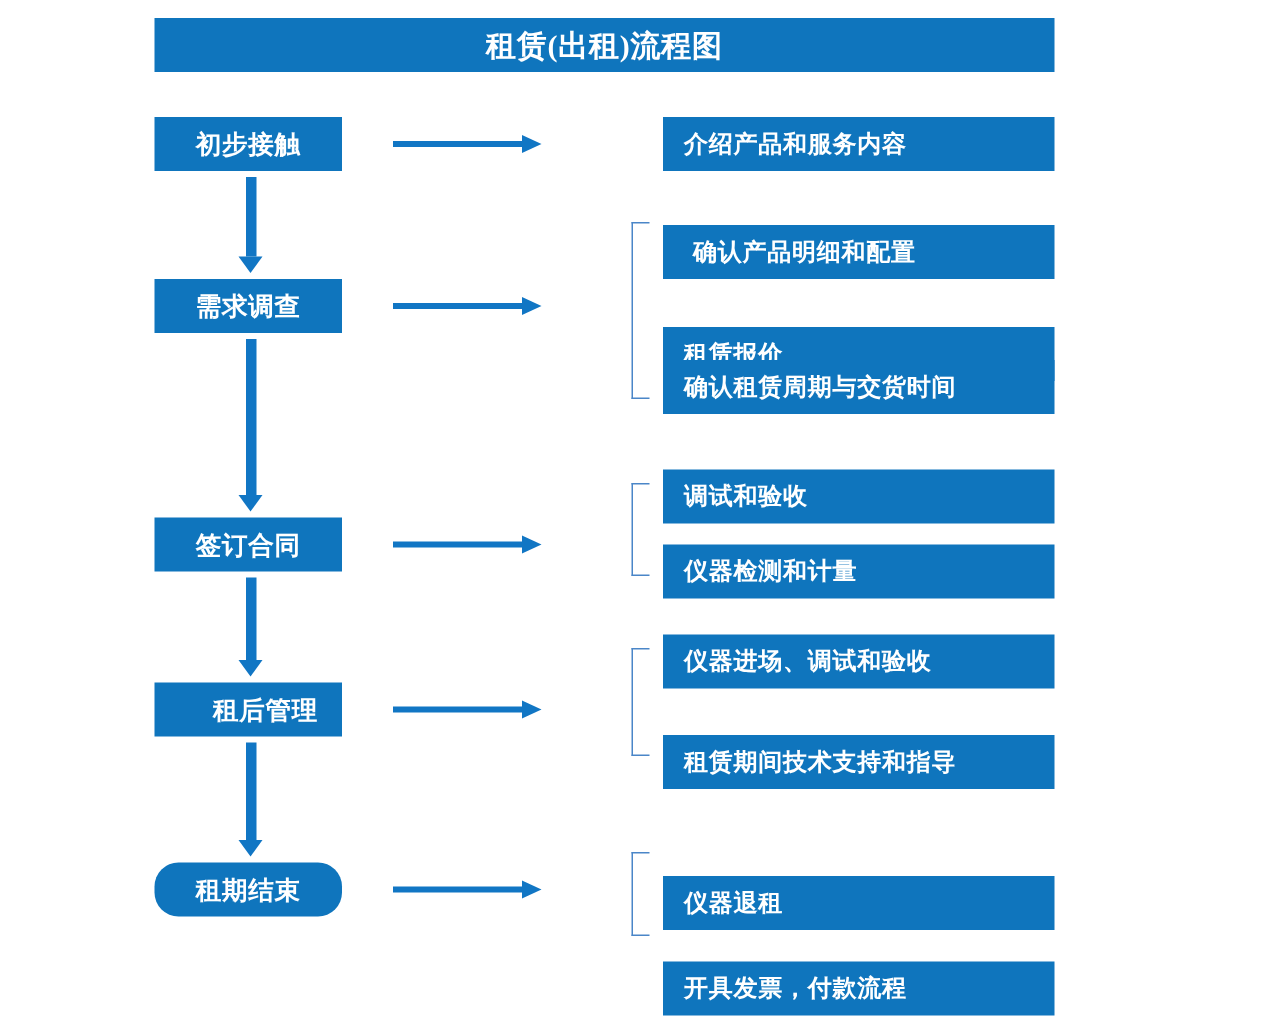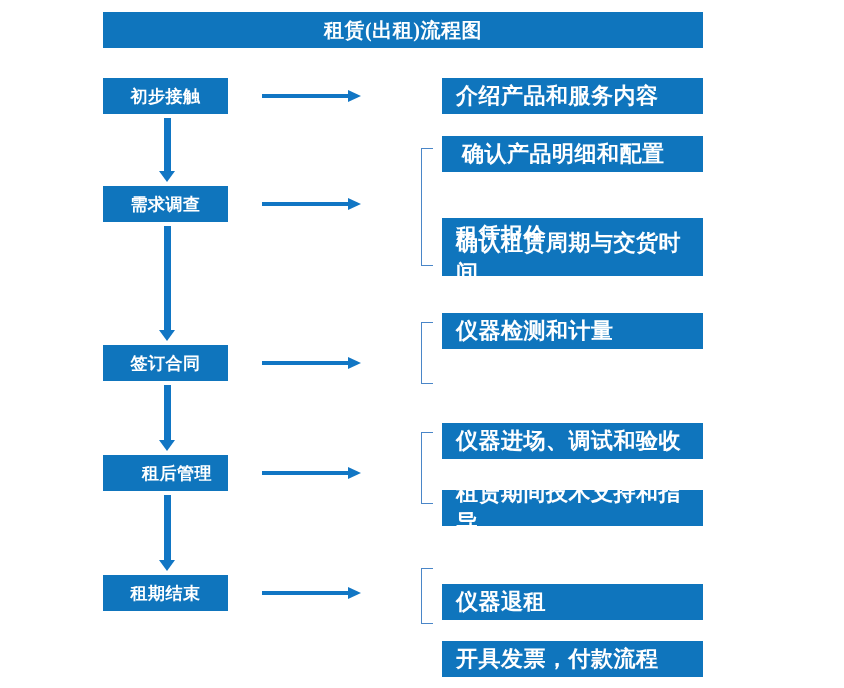--- a/index.html
+++ b/index.html
@@ -41,36 +41,37 @@
 
   
   .box {
     position: absolute;
     background: #0f75bd;
     color: #ffffff;
     font-weight: bold;
     display: flex;
     align-items: center;
     box-sizing: border-box;
+    text-align: right;
   }
   .box.stage {
     left: 103px;
     width: 125px;
     height: 36px;
     justify-content: center;
     font-size: 17px;
     letter-spacing: 0.5px;
   }
   .box.detail {
     left: 442px;
     width: 261px;
     height: 36px;
     justify-content: flex-start;
     padding-left: 14px;
-    font-size: 22px;
+    font-size: 16px;
     letter-spacing: 0.5px;
   }
 
   
   .h-arrow {
     position: absolute;
     left: 262px;
     width: 100px;
     height: 16px;
   }
@@ -129,27 +130,28 @@
 <body>
 
 <div id="canvas">
 
   <div class="title-bar">租赁(出租)流程图</div>
 
   <div class="box stage" style="top:78px;">初步接触</div>
   <div class="box stage" style="top:186px;">需求调查</div>
   <div class="box stage" style="top:345px;">签订合同</div>
   <div class="box stage" style="top:455px;padding-left:23px;">租后管理</div>
-  <div class="box stage" style="top:575px;">租期结束</div>
+  <div class="box stage" style="top:575px;border-radius:16px;">租期结束</div>
 
   <div class="box detail" style="top:78px;">介绍产品和服务内容</div>
-  <div class="box detail" style="top:136px;padding-left:20px;">确认产品明细和配置</div>
+  <div class="box detail" style="top:150px;padding-left:20px;">确认产品明细和配置</div>
   <div class="box detail" style="top:187px;margin-top:31px;">租赁报价</div>
   <div class="box detail" style="top:240px;">确认租赁周期与交货时间</div>
-  <div class="box detail" style="top:313px;">仪器检测和计量</div>
+  <div class="box detail" style="top:313px;">调试和验收</div>
+  <div class="box detail" style="top:363px;">仪器检测和计量</div>
   <div class="box detail" style="top:423px;">仪器进场、调试和验收</div>
   <div class="box detail" style="top:490px;">租赁期间技术支持和指导</div>
   <div class="box detail" style="top:560px;margin-top:24px;">仪器退租</div>
   <div class="box detail" style="top:610px;margin-top:31px;">开具发票，付款流程</div>
 
   <div class="h-arrow" style="top:88px;">
     <div class="shaft"></div>
     <div class="head"></div>
   </div>
   <div class="h-arrow" style="top:196px;">

